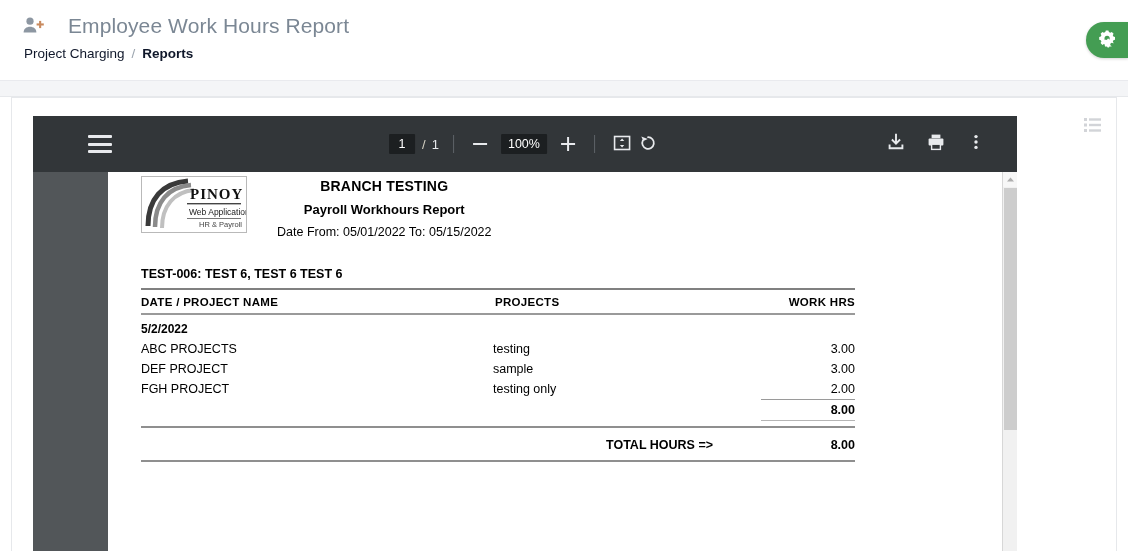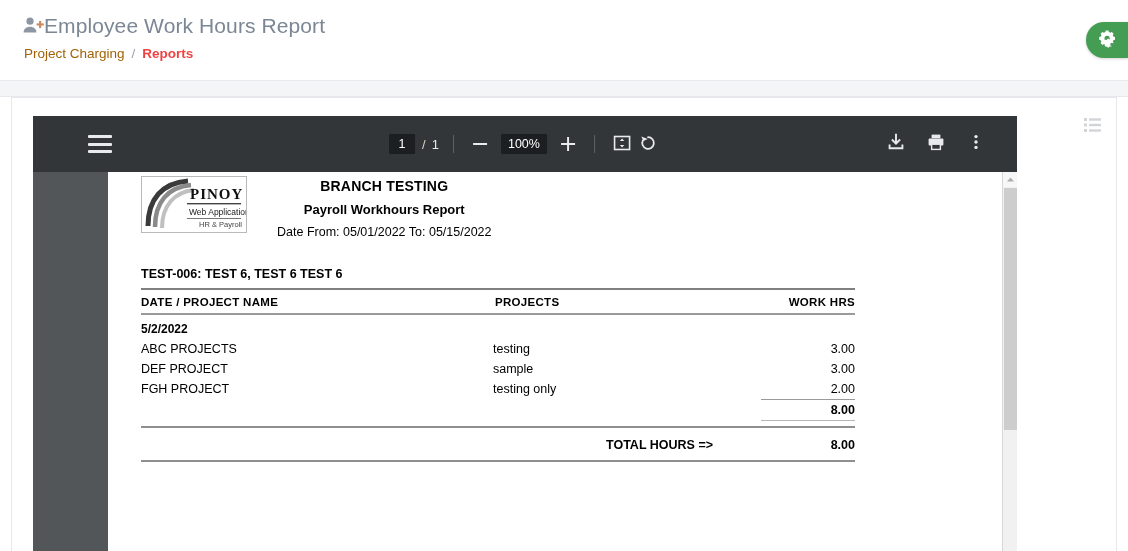--- a/index.html
+++ b/index.html
@@ -6,35 +6,35 @@
   html, body {
     width: 1128px; height: 551px;
     background: #ffffff;
     font-family: "Liberation Sans", sans-serif;
     overflow: hidden;
   }
 
   
   .app-header { position: relative; height: 80px; background: #fff; }
   .page-title-row {
-    display: flex; align-items: center; gap: 0;
+    display: flex; align-items: center; gap: 24px;
     padding: 14px 0 0 22px;
   }
   .title-icon { width: 22px; height: 22px; display: block; }
   .page-title {
     font-size: 21px; color: #7b8794; font-weight: 400;
     letter-spacing: .1px; line-height: 24px;
   }
   .breadcrumb {
     padding: 8px 0 0 24px;
     font-size: 13.5px; color: #7b8794; line-height: 16px;
   }
-  .breadcrumb .crumb-link { color: #a16207; text-decoration: none; }
+  .breadcrumb .crumb-link { color: #0f172a; text-decoration: none; }
   .breadcrumb .crumb-sep { margin: 0 7px; color: #9aa3ad; }
-  .breadcrumb .crumb-current { color: #ef4444; font-weight: bold; }
+  .breadcrumb .crumb-current { color: #0f172a; font-weight: bold; }
 
   
   .settings-tab {
     position: absolute; top: 22px; right: 0;
     width: 42px; height: 36px;
     background: #449d53;
     border-radius: 18px 0 0 18px;
     display: flex; align-items: center; justify-content: center;
     box-shadow: 0 1px 3px rgba(0,0,0,.18);
   }

